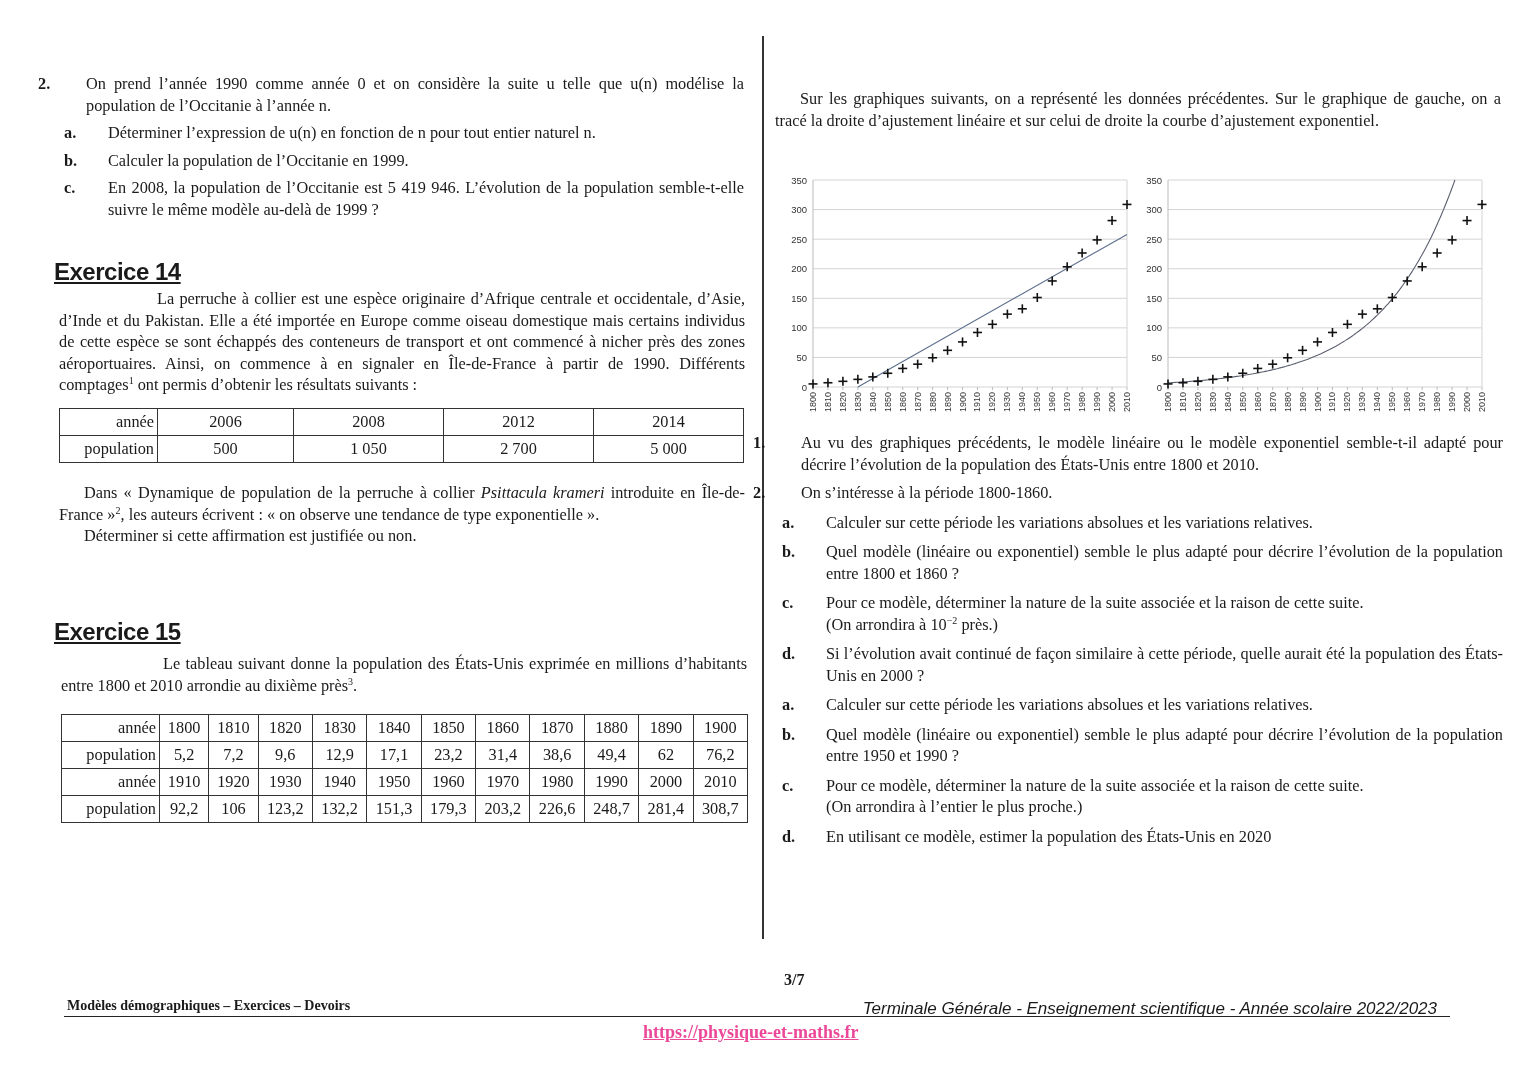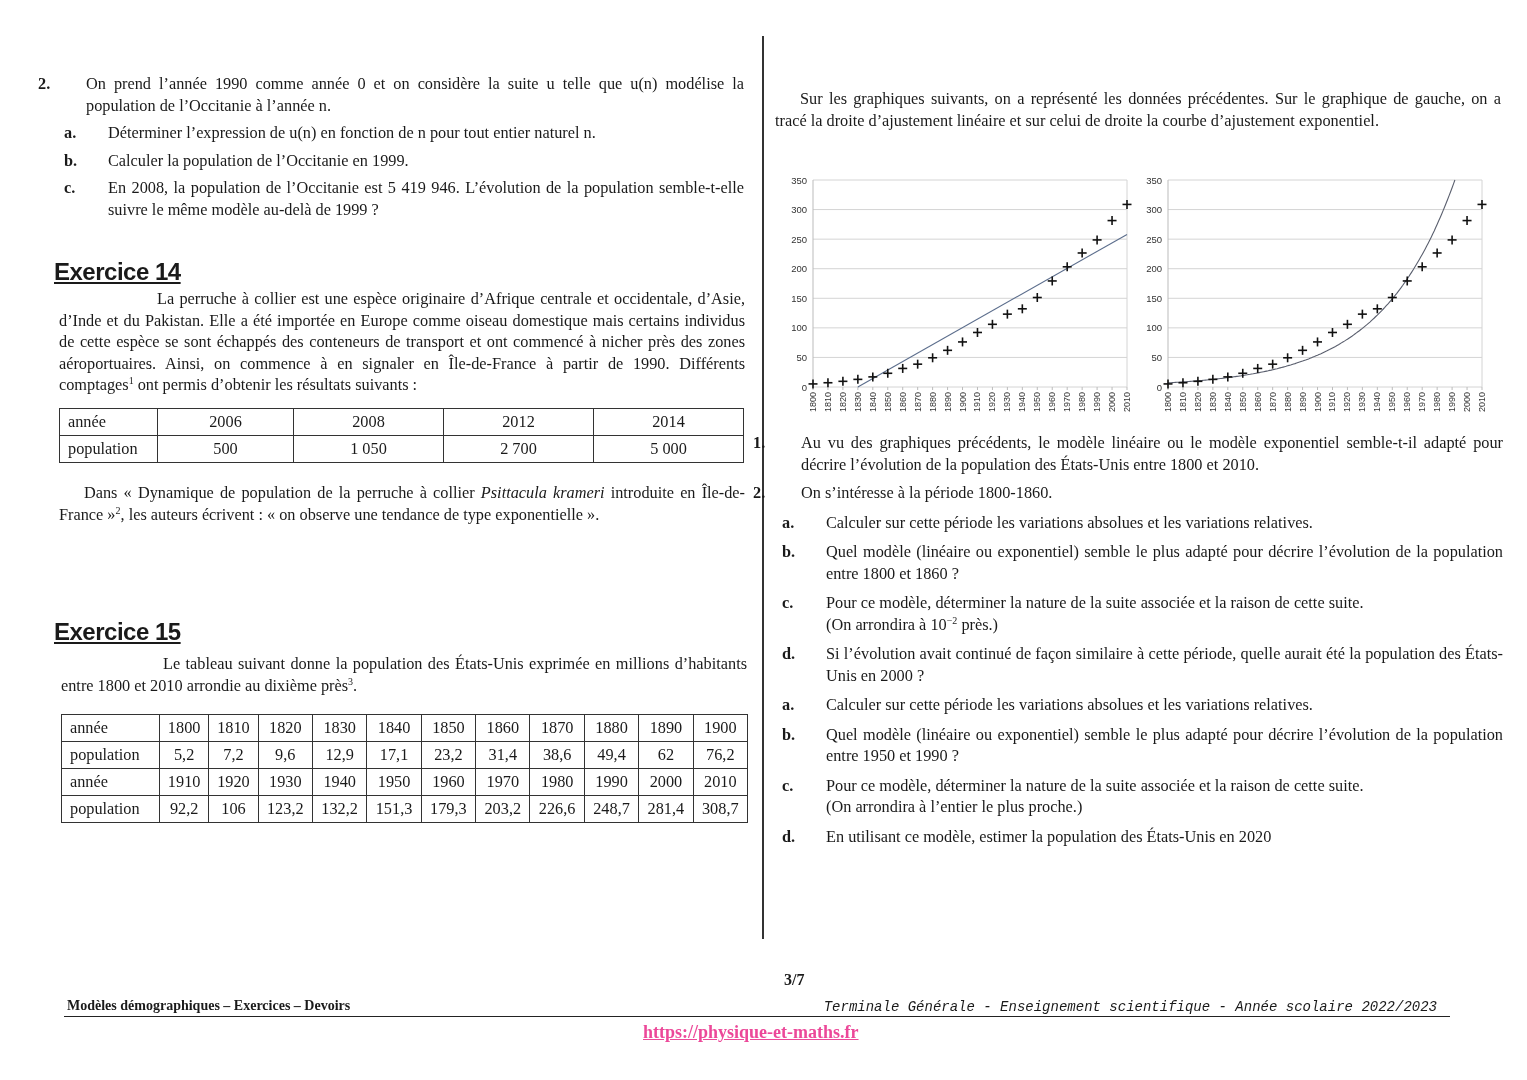--- a/index.html
+++ b/index.html
@@ -9,25 +9,25 @@
   .p { font-size: 16.3px; line-height: 21.5px; text-align: justify; }
   .num { font-weight: bold; display: inline-block; width: 24px; }
   .let { font-weight: bold; display: inline-block; width: 22px; }
   .hang1 { padding-left: 24px; text-indent: -24px; }
   .hang2 { padding-left: 22px; text-indent: -22px; }
   .ex-title { font-family: "Liberation Sans", "DejaVu Sans", sans-serif; font-weight: bold;
               font-size: 24px; text-decoration: underline; letter-spacing: -0.5px; }
   .divider { position: absolute; left: 762px; top: 36px; width: 2px; height: 903px; background: #333; }
   table.t { border-collapse: collapse; font-size: 16.3px; }
   table.t td { border: 1px solid #333; text-align: center; height: 26px; padding: 0 3px; }
-  table.t td.lab { text-align: left; padding-left: 8px; }
+  table.t td.lab { text-align: right; padding-left: 8px; }
   em.sci { font-style: italic; }
   sup { font-size: 10px; vertical-align: 6px; line-height: 0; }
   .footer-left { font-family: "Liberation Serif", serif; font-weight: bold; font-size: 14px; }
-  .footer-right { font-family: Liberation Mono, monospace; font-style: italic; font-size: 14px; }
+  .footer-right { font-family: Liberation Sans, sans-serif; font-style: italic; font-size: 17px; }
   .footer-line { position: absolute; left: 64px; top: 1016px; width: 1386px; height: 1px; background: #222; }
   .link { color: #ec4899; text-decoration: underline; font-weight: bold; font-size: 18px; }
   svg text { font-family: "Liberation Sans", "DejaVu Sans", sans-serif; }
 </style>
 </head>
 <body>
 
 <div class="abs p" style="left:62px; top:73px; width:682px;">
   <div class="hang1"><span class="num">2.</span><span>On prend l’année 1990 comme année 0 et on considère la suite u telle que u(n) modélise la population de l’Occitanie à l’année n.</span></div>
   <div class="hang2" style="margin-left:24px; margin-top:6px;"><span class="let">a.</span><span>Déterminer l’expression de u(n) en fonction de n pour tout entier naturel n.</span></div>
@@ -54,20 +54,21 @@
     <td>500</td>
     <td>1 050</td>
     <td>2 700</td>
     <td>5 000</td>
   </tr>
 </tbody>
   </table>
 
 <div class="abs p" style="left:59px; top:482px; width:686px;">
   <div style="text-indent:25px;"><span>Dans « Dynamique de population de la perruche à collier </span><em class="sci">Psittacula krameri</em><span> introduite en Île-de-France »</span><sup>2</sup><span>, les auteurs écrivent : « on observe une tendance de type exponentielle ».</span></div>
+  <div style="text-indent:25px;">Déterminer si cette affirmation est justifiée ou non.</div>
 </div>
 
 <div class="abs ex-title" style="left:54px; top:618px;">Exercice 15</div>
 <div class="abs p" style="left:61px; top:653px; width:686px; text-indent:102px;">
   <span>Le tableau suivant donne la population des États-Unis exprimée en millions d’habitants entre 1800 et 2010 arrondie au dixième près</span><sup>3</sup><span>.</span>
 </div>
 
 <table class="t abs" id="usTable" style="left:61px; top:714px; width:687px;">
   <tbody>
       <tr>

